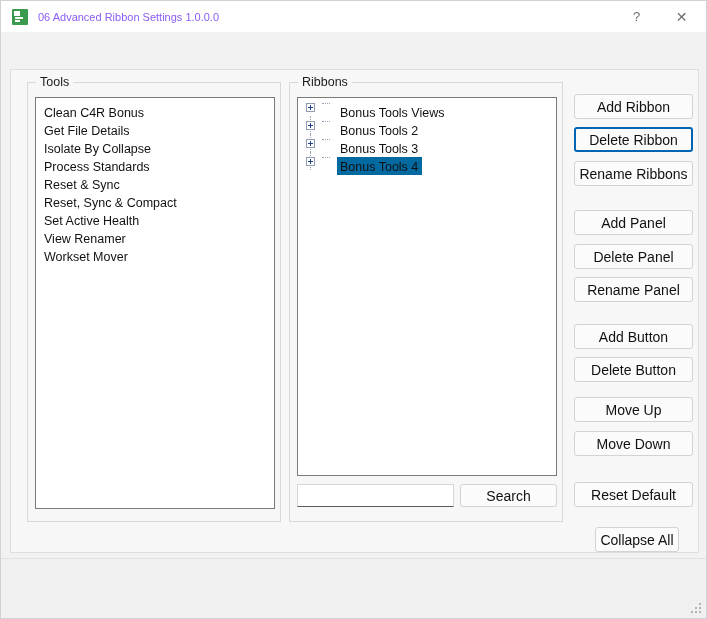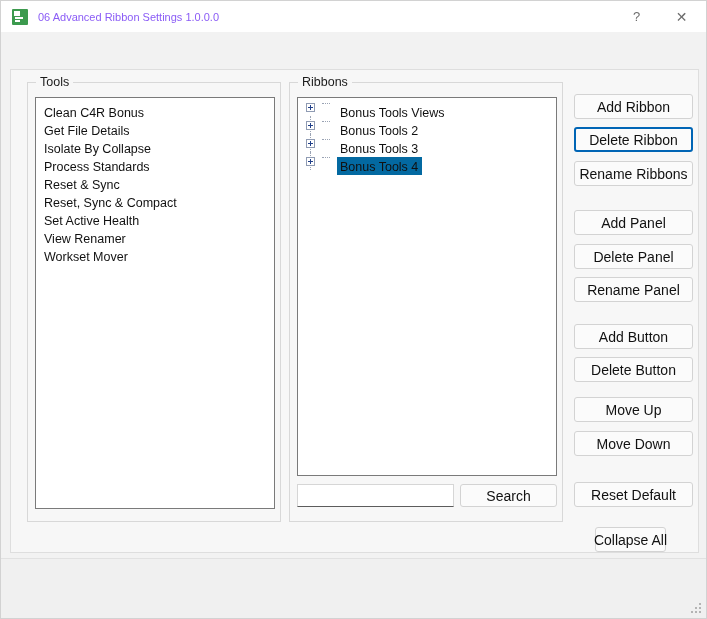--- a/index.html
+++ b/index.html
@@ -276,21 +276,21 @@
     position: absolute;
     left: 563px;
     width: 119px;
     height: 25px;
   }
 
   #btn-collapse-all {
     position: absolute;
     left: 594px;
     top: 526px;
-    width: 71px;
+    width: 84px;
     height: 25px;
   }
 
   
   #footer-sep {
     position: absolute;
     left: 0; top: 557px;
     width: 705px; height: 1px;
     background: #e1e1e1;
   }

